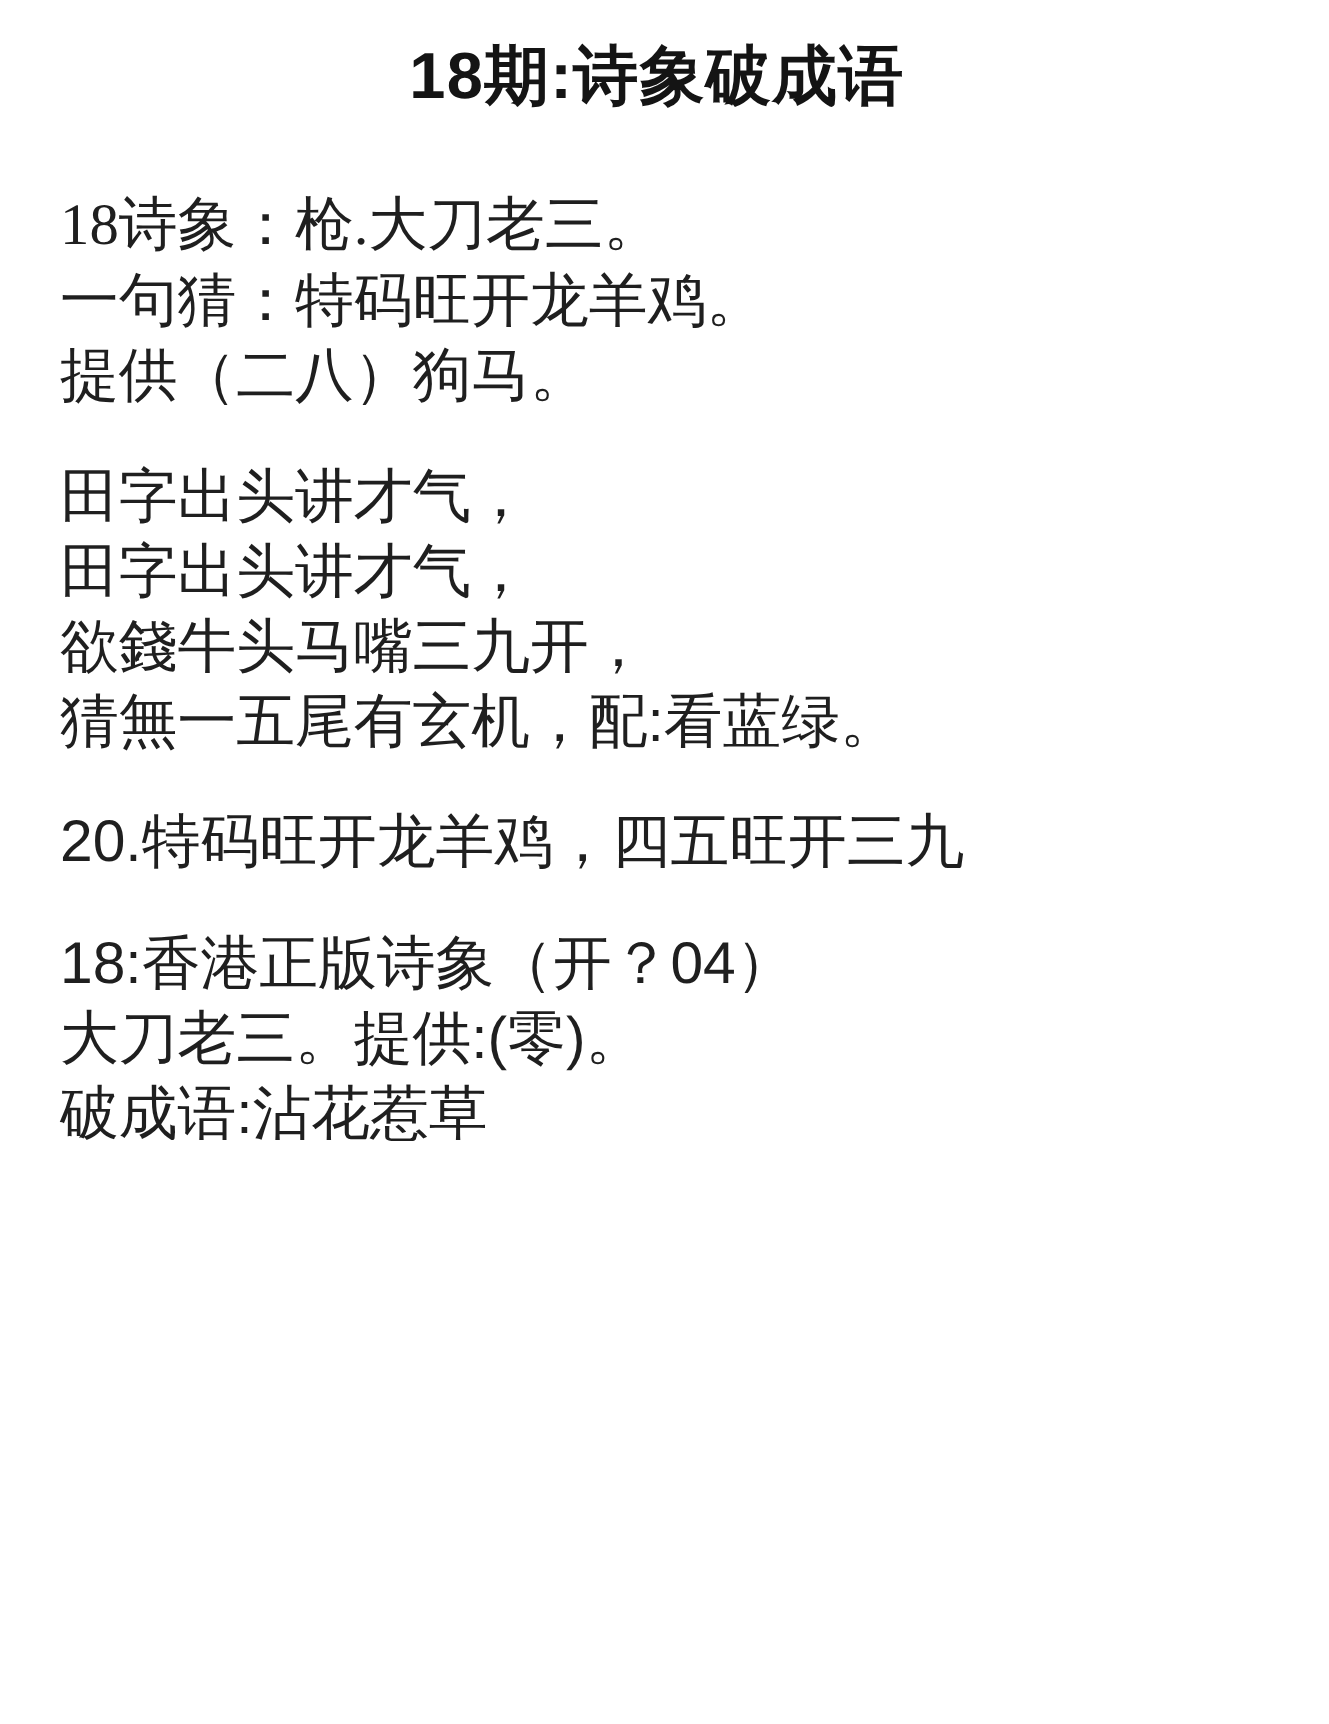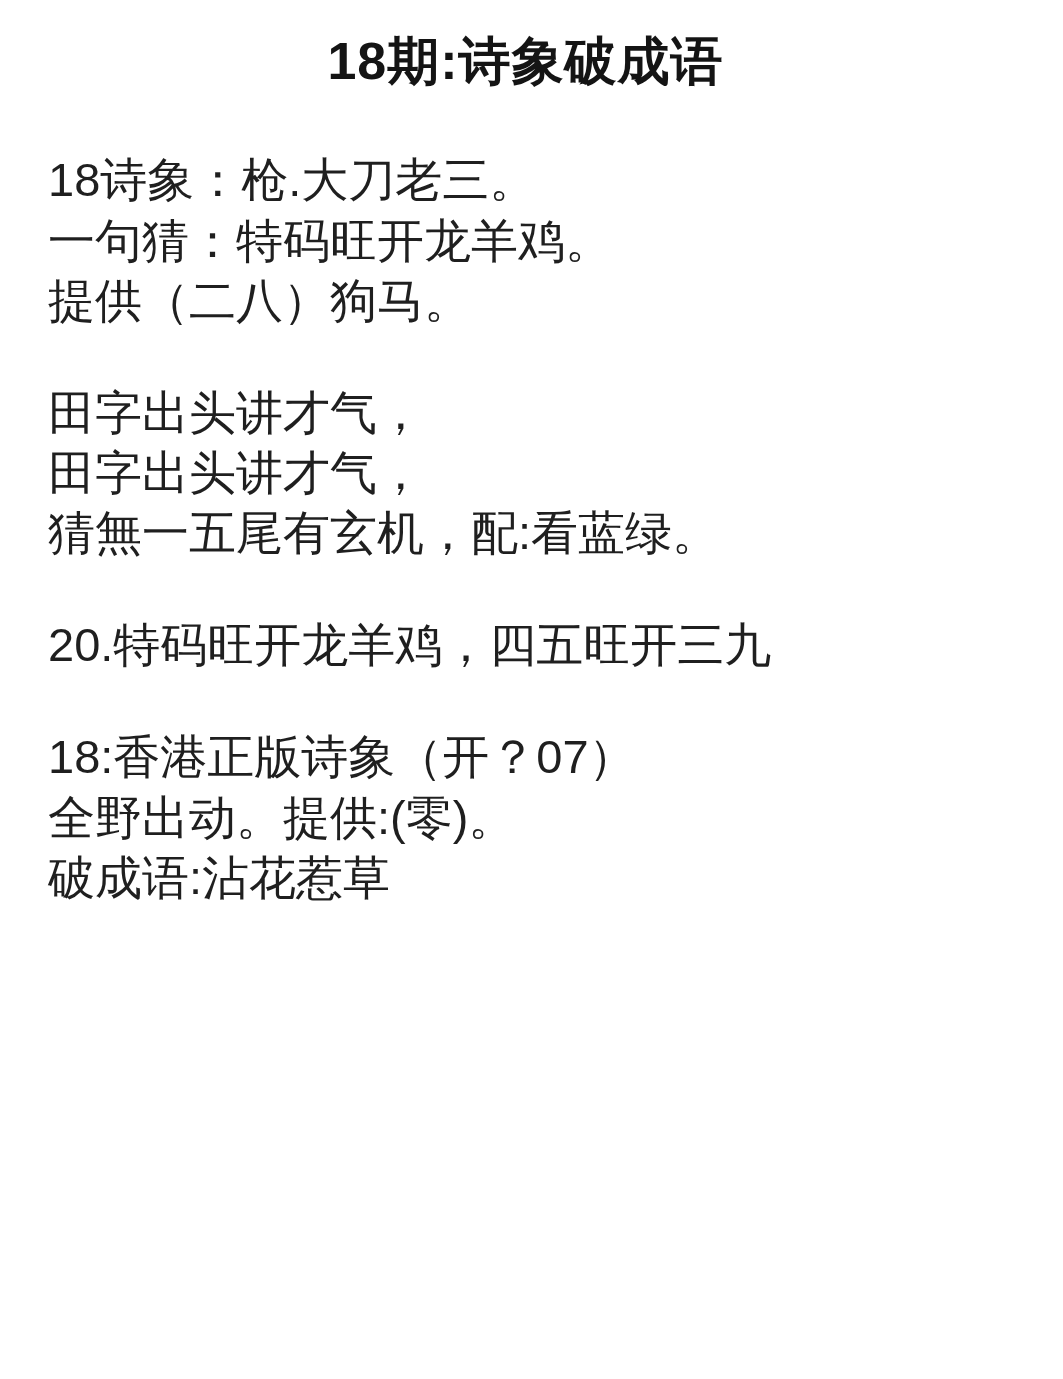--- a/index.html
+++ b/index.html
@@ -24,24 +24,25 @@
   .doc-title {
     text-align: center;
     font-size: 52px;
     font-weight: bold;
     letter-spacing: 1px;
     line-height: 1.2;
     margin: 8px 0 0 0;
     color: #141414;
   }
   .block {
-    margin-top: 52px;
+    margin-top: 36px;
   }
   .block.first {
     margin-top: 58px;
+    font-family: Liberation Serif, serif;
   }
   .line {
     font-size: 47px;
     line-height: 1.28;
     color: #1f1f1f;
     white-space: pre-wrap;
     word-break: break-all;
     letter-spacing: 0px;
   }
 </style>
@@ -54,26 +55,27 @@
 
   <div class="block first">
     <div class="line">18诗象：枪.大刀老三。</div>
     <div class="line">一句猜：特码旺开龙羊鸡。</div>
     <div class="line">提供（二八）狗马。</div>
   </div>
 
   <div class="block">
     <div class="line">田字出头讲才气，</div>
     <div class="line">田字出头讲才气，</div>
+    <div class="line">欲錢牛头马嘴三九开，</div>
     <div class="line">猜無一五尾有玄机，配:看蓝绿。</div>
   </div>
 
   <div class="block">
     <div class="line">20.特码旺开龙羊鸡，四五旺开三九</div>
   </div>
 
   <div class="block">
-    <div class="line">18:香港正版诗象（开？07）</div>
-    <div class="line">全野出动。提供:(零)。</div>
+    <div class="line">18:香港正版诗象（开？04）</div>
+    <div class="line">大刀老三。提供:(零)。</div>
     <div class="line">破成语:沾花惹草</div>
   </div>
 
 </div>
 
 </body></html>

